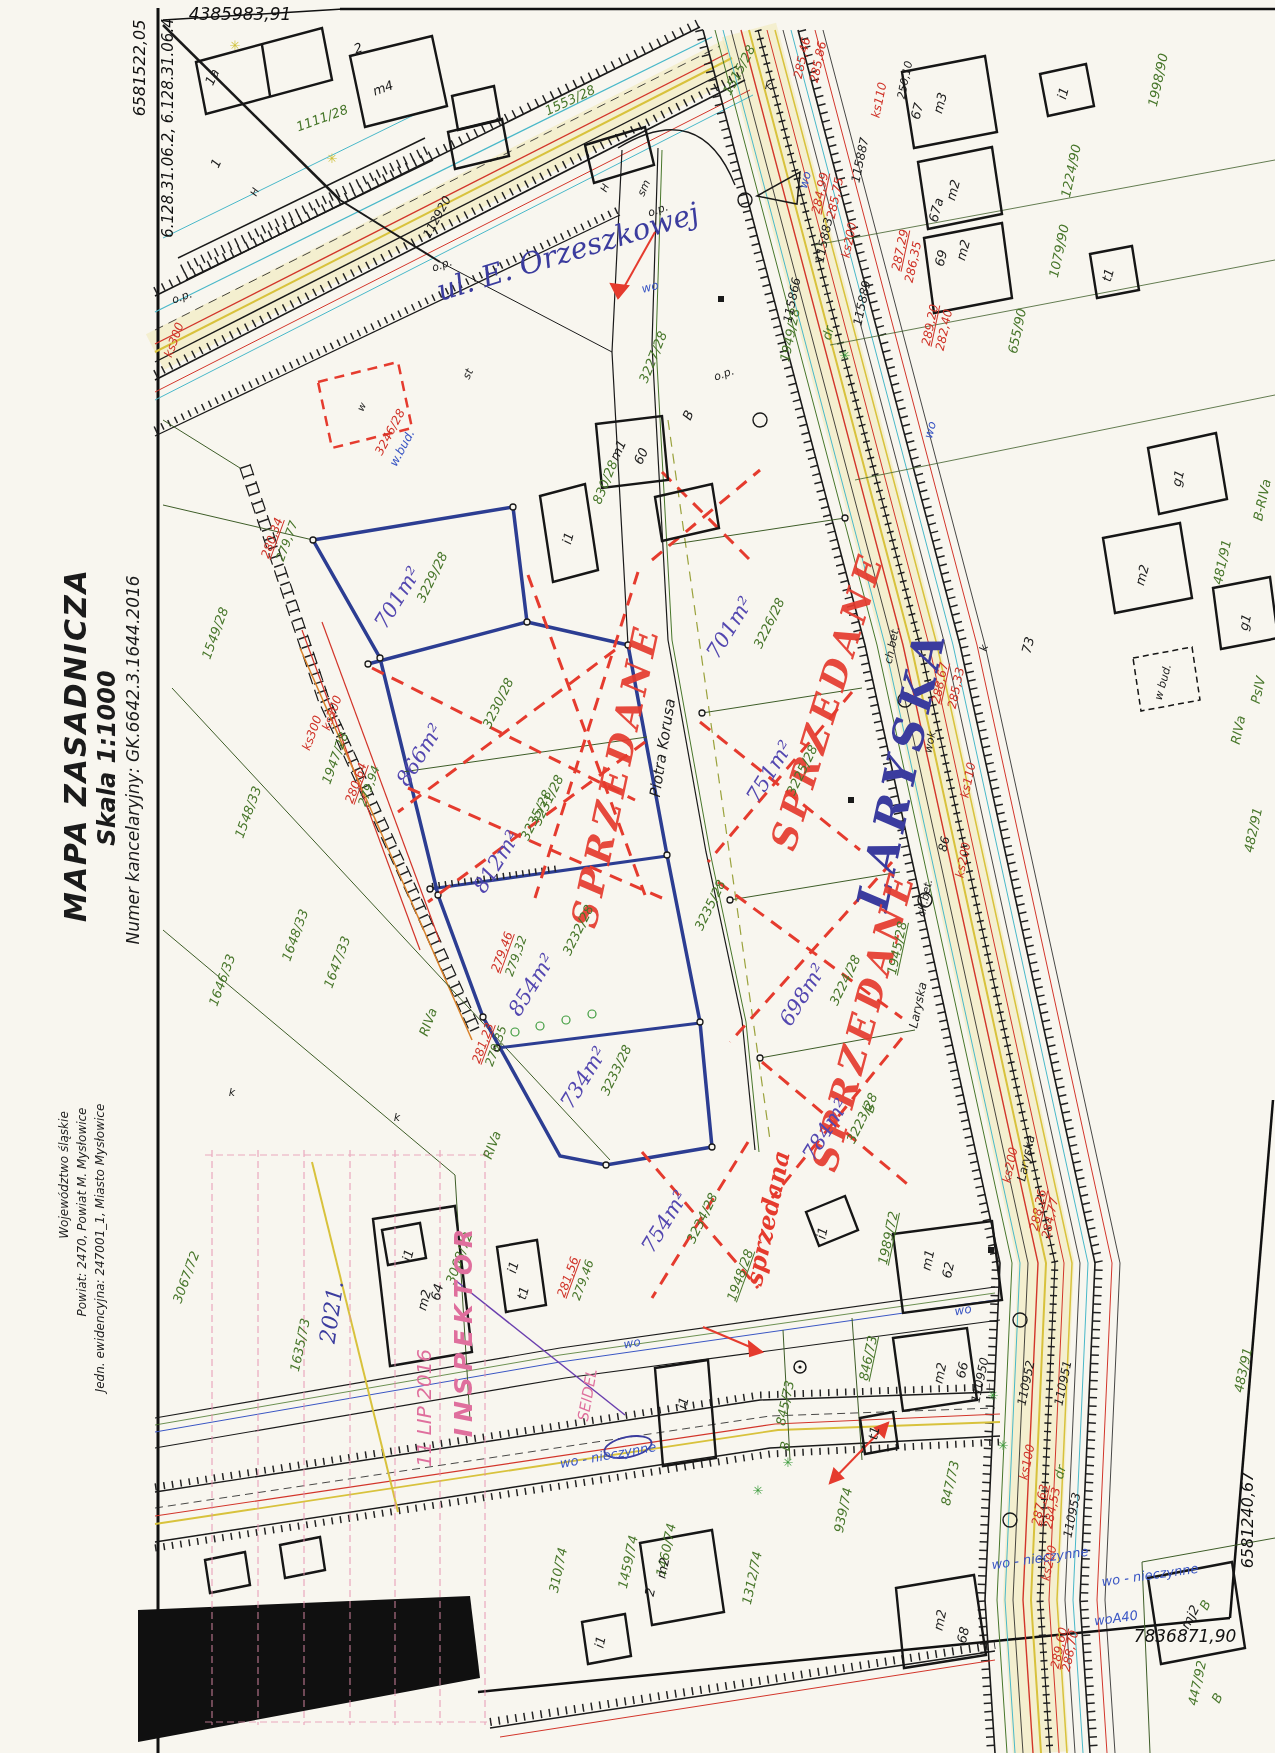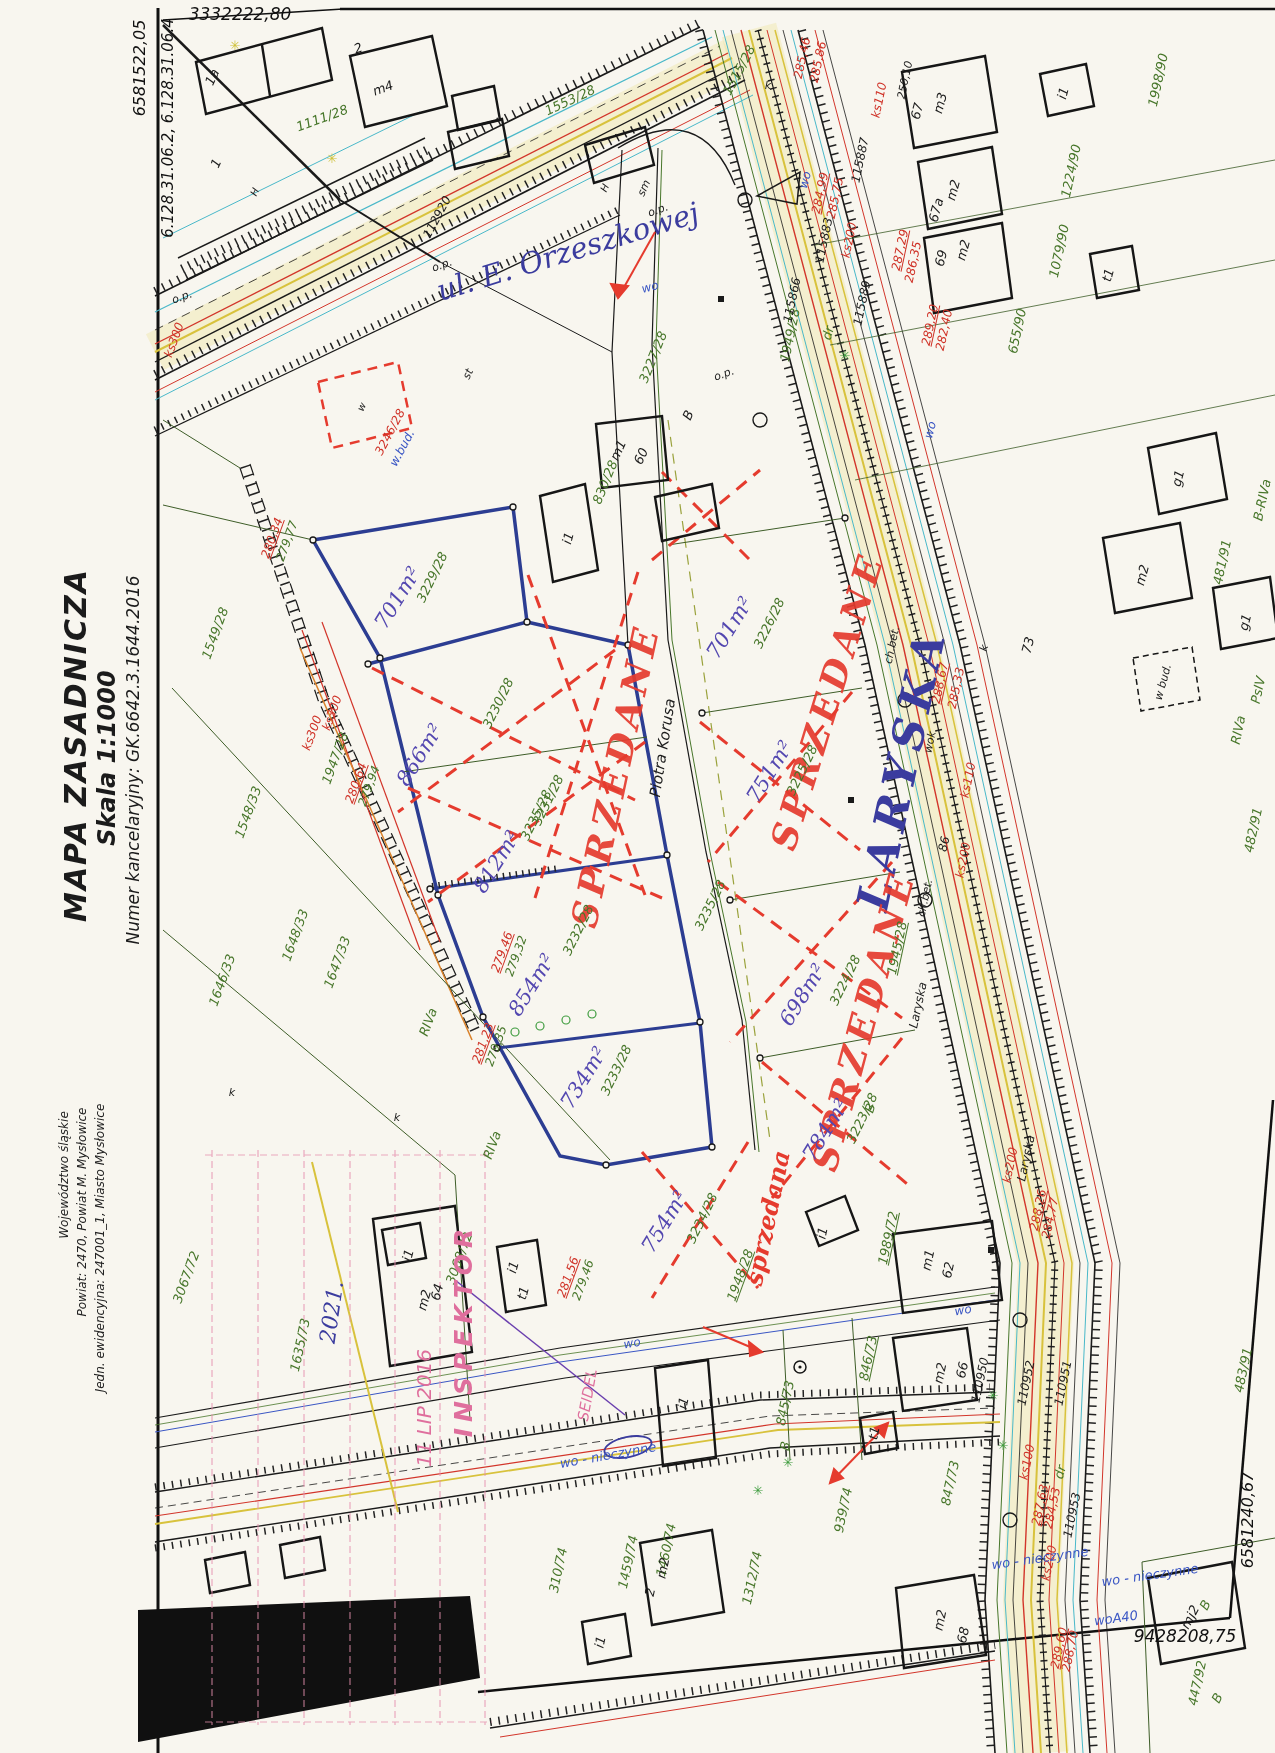--- a/index.html
+++ b/index.html
@@ -261,30 +261,30 @@
         <line x1="440" y1="1150" x2="440" y2="1725"></line>
       <line x1="485" y1="1150" x2="485" y2="1725"></line>
       <line x1="205" y1="1155" x2="492" y2="1155"></line>
         <line x1="205" y1="1722" x2="492" y2="1722"></line>
     </g>
 
     <ellipse cx="628" cy="1447" rx="24" ry="10" fill="none" stroke="#3b3c9e" stroke-width="1.8" transform="rotate(-12 628 1447)"></ellipse>
   </svg>
 
   <div id="labels">
-      <span class="lb num" style="left: 240px; top: 14px; transform: translate(-50%, -50%) rotate(0deg); font-size: 17px;">3332222,80</span>
+      <span class="lb num" style="left: 240px; top: 14px; transform: translate(-50%, -50%) rotate(0deg); font-size: 17px;">4385983,91</span>
       <span class="lb num" style="left: 140px; top: 68px; transform: translate(-50%, -50%) rotate(-90deg);">6581522,05</span>
       <span class="lb num" style="left: 168px; top: 128px; transform: translate(-50%, -50%) rotate(-90deg); font-size: 15px;">6.128.31.06.2, 6.128.31.06.4</span>
       <span class="lb title" style="left: 76px; top: 745px; transform: translate(-50%, -50%) rotate(-90deg);">MAPA ZASADNICZA</span>
       <span class="lb subtitle" style="left: 107px; top: 758px; transform: translate(-50%, -50%) rotate(-90deg);">Skala 1:1000</span>
       <span class="lb subtitle2" style="left: 133px; top: 760px; transform: translate(-50%, -50%) rotate(-90deg);">Numer kancelaryjny: GK.6642.3.1644.2016</span>
       <span class="lb marg" style="left: 64px; top: 1175px; transform: translate(-50%, -50%) rotate(-90deg);">Województwo śląskie</span>
       <span class="lb marg" style="left: 82px; top: 1212px; transform: translate(-50%, -50%) rotate(-90deg);">Powiat: 2470, Powiat M. Mysłowice</span>
       <span class="lb marg" style="left: 100px; top: 1248px; transform: translate(-50%, -50%) rotate(-90deg);">Jedn. ewidencyjna: 247001_1, Miasto Mysłowice</span>
-      <span class="lb num" style="left: 1185px; top: 1636px; transform: translate(-50%, -50%) rotate(0deg); font-size: 17px;">9428208,75</span>
+      <span class="lb num" style="left: 1185px; top: 1636px; transform: translate(-50%, -50%) rotate(0deg); font-size: 17px;">7836871,90</span>
       <span class="lb num" style="left: 1248px; top: 1520px; transform: translate(-50%, -50%) rotate(-90deg);">6581240,67</span>
       <span class="lb street-hand" style="left: 568px; top: 252px; transform: translate(-50%, -50%) rotate(-17deg);">ul. E. Orzeszkowej</span>
       <span class="lb laryska" style="left: 902px; top: 768px; transform: translate(-50%, -50%) rotate(-78deg);">LARYSKA</span>
       <span class="lb blk" style="left: 663px; top: 748px; transform: translate(-50%, -50%) rotate(-81deg); font-size: 15px;">Piotra Korusa</span>
       <span class="lb blk" style="left: 918px; top: 1005px; transform: translate(-50%, -50%) rotate(-78deg); font-size: 12px;">Laryska</span>
       <span class="lb blk" style="left: 1026px; top: 1158px; transform: translate(-50%, -50%) rotate(-78deg); font-size: 12px;">Laryska</span>
       <span class="lb sprz" style="left: 615px; top: 775px; transform: translate(-50%, -50%) rotate(-78deg);">SPRZEDANE</span>
       <span class="lb sprz" style="left: 827px; top: 700px; transform: translate(-50%, -50%) rotate(-73deg);">SPRZEDANE</span>
       <span class="lb sprz" style="left: 863px; top: 1020px; transform: translate(-50%, -50%) rotate(-75deg);">SPRZEDANE</span>
       <span class="lb sprzs" style="left: 768px; top: 1218px; transform: translate(-50%, -50%) rotate(-78deg);">sprzedana</span>

